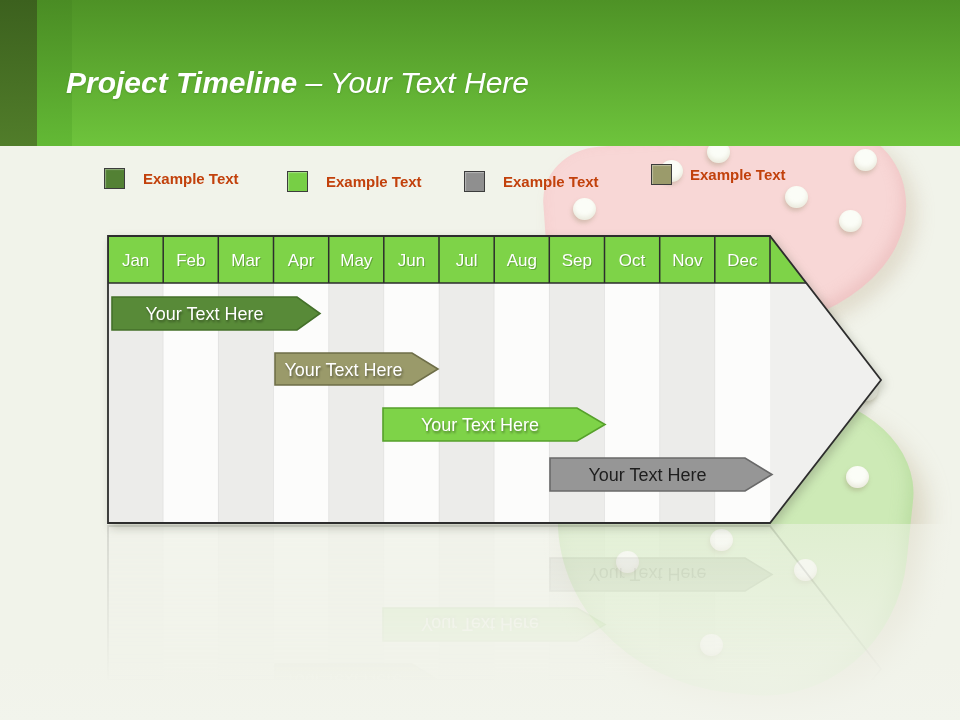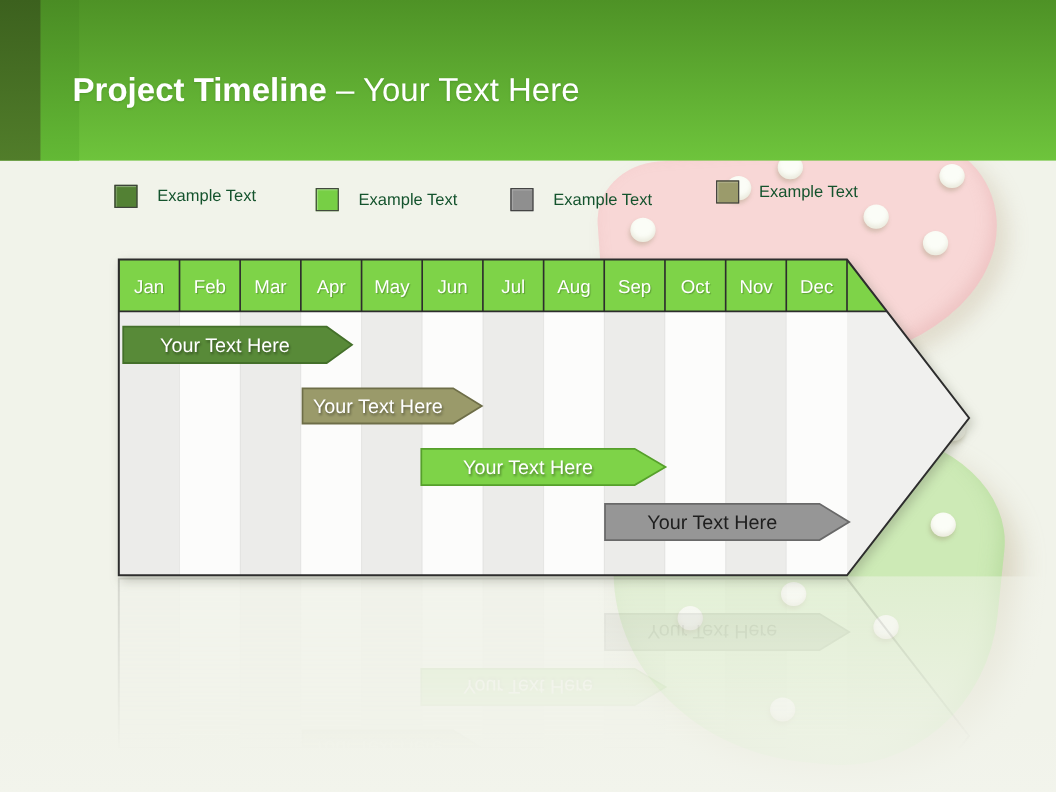--- a/index.html
+++ b/index.html
@@ -5,20 +5,21 @@
   html,body{margin:0;padding:0;background:#ddd;}
   .stage{
     position:relative;width:960px;height:720px;overflow:hidden;
     background:#f1f3ea;
     font-family:"Liberation Sans", sans-serif;
   }
   
   .titlebar{
     position:absolute;left:0;top:0;width:960px;height:146px;z-index:5;
     background:linear-gradient(to bottom, var(--c-header-top,#4e9226), var(--c-header-bottom,#6ec43c));
+    font-style:italic;
   }
   .strip{position:absolute;top:0;height:146px;}
   .strip1{left:0;width:37px;background:linear-gradient(to bottom,#3c611e,#517d2a);}
   .strip2{left:37px;width:35px;background:linear-gradient(to bottom,#4a8c24,#63b935);}
   .titlebar h1{
     position:absolute;left:66px;top:64px;margin:0;z-index:2;
     font-size:30px;line-height:38px;color:#fff;font-weight:400;white-space:nowrap;
     text-shadow:0 1px 2px rgba(0,60,0,.18);
   }
   .titlebar h1 .t-bold{font-weight:700;}
@@ -73,21 +74,21 @@
   .bar-shape{stroke-width:1.6;}
   .bar-label{font-family:"Liberation Sans", sans-serif;font-size:18px;text-anchor:middle;}
   .bar-label.light{fill:#ffffff;filter:drop-shadow(1px 2px 1px rgba(0,0,0,.38));}
   .bar-label.darktxt{fill:#1e1e1e;}
   
   .legend-item{
     position:absolute;z-index:6;display:inline-flex;align-items:center;gap:18px;white-space:nowrap;
   }
   .swatch{width:21px;height:21px;border:1.5px solid #3c3c3c;box-sizing:border-box;
           box-shadow:inset 1px 1px 1px rgba(255,255,255,.35);}
-  .legend-label{font-size:15px;font-weight:400;color:#14532d;}
+  .legend-label{font-size:15px;font-weight:700;color:#c2410c;}
 </style>
 </head>
 <body>
 
 <div class="stage" style="--c-header-top: #4e9226; --c-header-bottom: #6ec43c; --c-month: #7ed348; --c-outline: #2d2d2d; --c-stripe-a: #ececea; --c-stripe-b: #fcfcfb; --c-bed: #f0f0ee; --c-pink: #f8d7d6; --c-green: #cdeab6; --c-dot: #fbfdf7;">
 
   <div class="heart heart-pink"></div>
   <div class="heart heart-green"></div>
   <div class="dot" style="left:573px;top:198px;"></div>
   <div class="dot" style="left:660px;top:160px;"></div>

